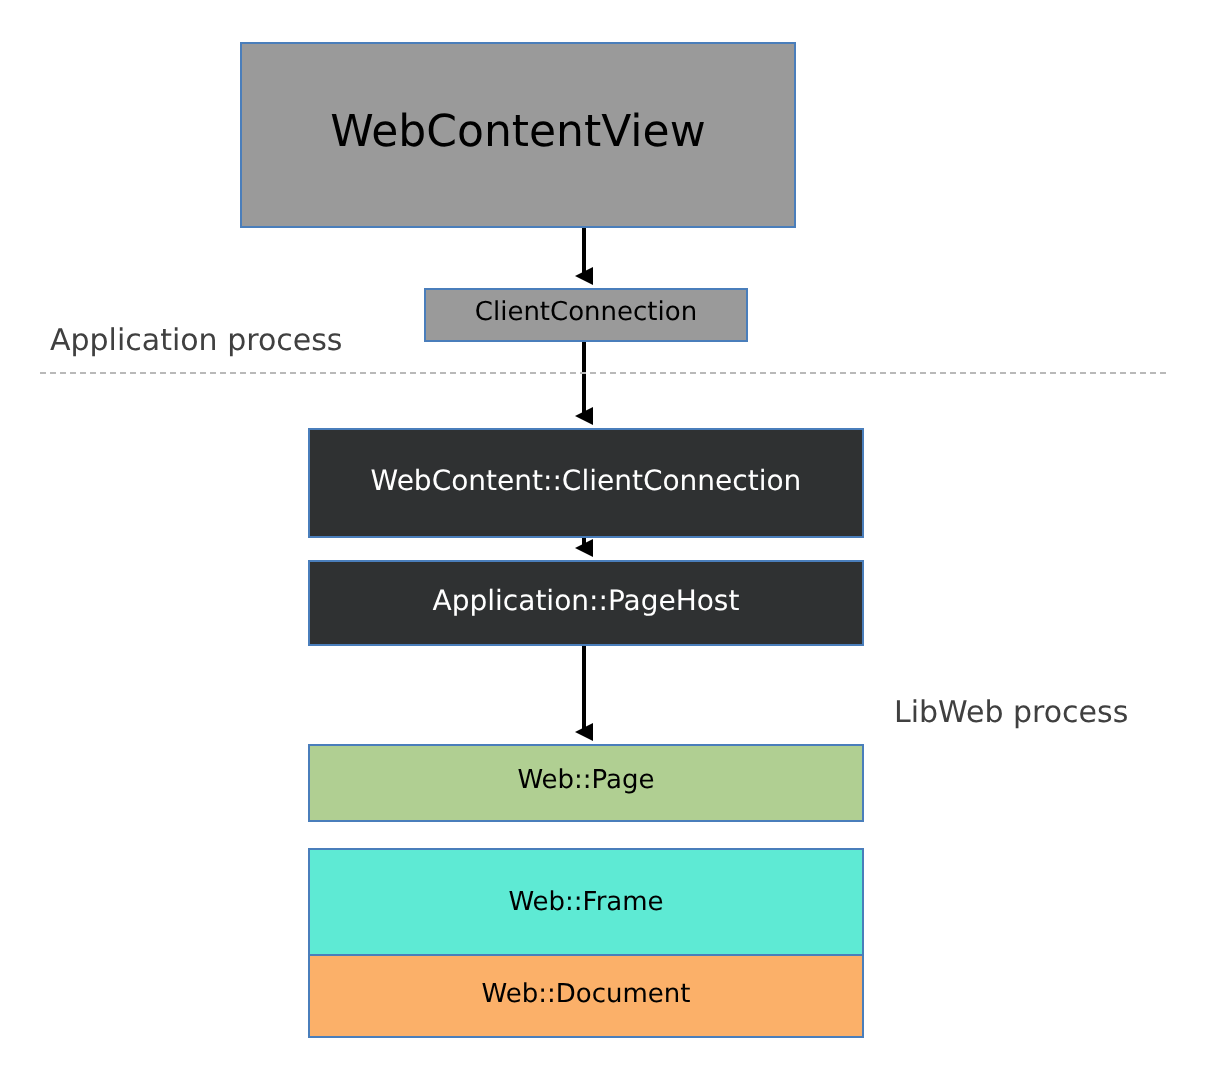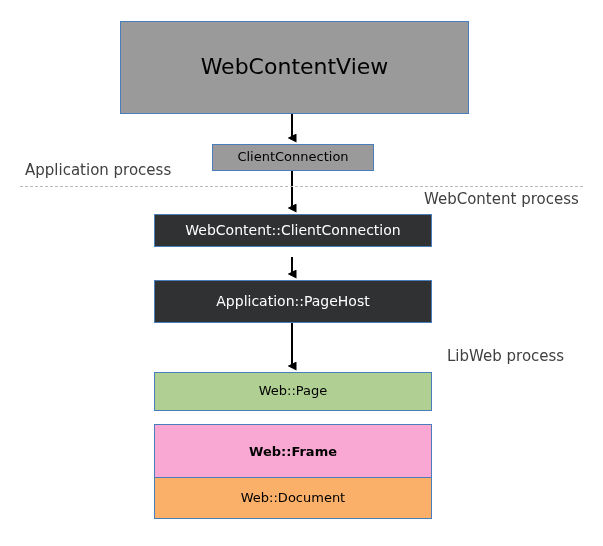--- a/index.html
+++ b/index.html
@@ -27,42 +27,42 @@
     display: flex;
     align-items: center;
     justify-content: center;
     text-align: center;
     line-height: 1.1;
   }
 
   .node-webcontentview {
     left: 120px;
     top: 21px;
-    width: 349px;
+    width: 278px;
     height: 93px;
     background: #9a9a9a;
     color: #000000;
     font-size: 22px;
   }
 
   .node-webcontentclient {
     left: 212px;
     top: 144px;
     width: 162px;
     height: 27px;
     background: #9a9a9a;
     color: #000000;
     font-size: 13px;
   }
 
   .node-clientconnection {
     left: 154px;
     top: 214px;
     width: 278px;
-    height: 33px;
+    height: 55px;
     background: #2f3132;
     color: #ffffff;
     font-size: 14px;
   }
 
   .node-pagehost {
     left: 154px;
     top: 280px;
     width: 278px;
     height: 43px;
@@ -79,24 +79,23 @@
     background: #b0cf92;
     color: #000000;
     font-size: 13px;
   }
 
   .node-frame {
     left: 154px;
     top: 424px;
     width: 278px;
     height: 56px;
-    background: #f9a8d4;
+    background: #5eead4;
     color: #000000;
     font-size: 13px;
-    font-weight: bold;
   }
 
   .node-document {
     left: 154px;
     top: 477px;
     width: 278px;
     height: 42px;
     background: #fbb069;
     color: #000000;
     font-size: 13px;
@@ -148,21 +147,20 @@
     </defs>
     <line x1="292" y1="114" x2="292" y2="138" stroke="#000000" stroke-width="2" marker-end="url(#arrowhead)"></line>
     <line x1="292" y1="171" x2="292" y2="208" stroke="#000000" stroke-width="2" marker-end="url(#arrowhead)"></line>
     <line x1="292" y1="257" x2="292" y2="274" stroke="#000000" stroke-width="2" marker-end="url(#arrowhead)"></line>
     <line x1="292" y1="323" x2="292" y2="366" stroke="#000000" stroke-width="2" marker-end="url(#arrowhead)"></line>
   </svg>
 
   <div class="boundary-line"></div>
 
   <div class="zone-label label-application">Application process</div>
-  <div class="zone-label label-webcontent">WebContent process</div>
   <div class="zone-label label-libweb">LibWeb process</div>
 
   <div class="node node-webcontentview">WebContentView</div>
 
   <div class="node node-webcontentclient">ClientConnection</div>
 
   <div class="node node-clientconnection">WebContent::ClientConnection</div>
 
   <div class="node node-pagehost">Application::PageHost</div>
 

